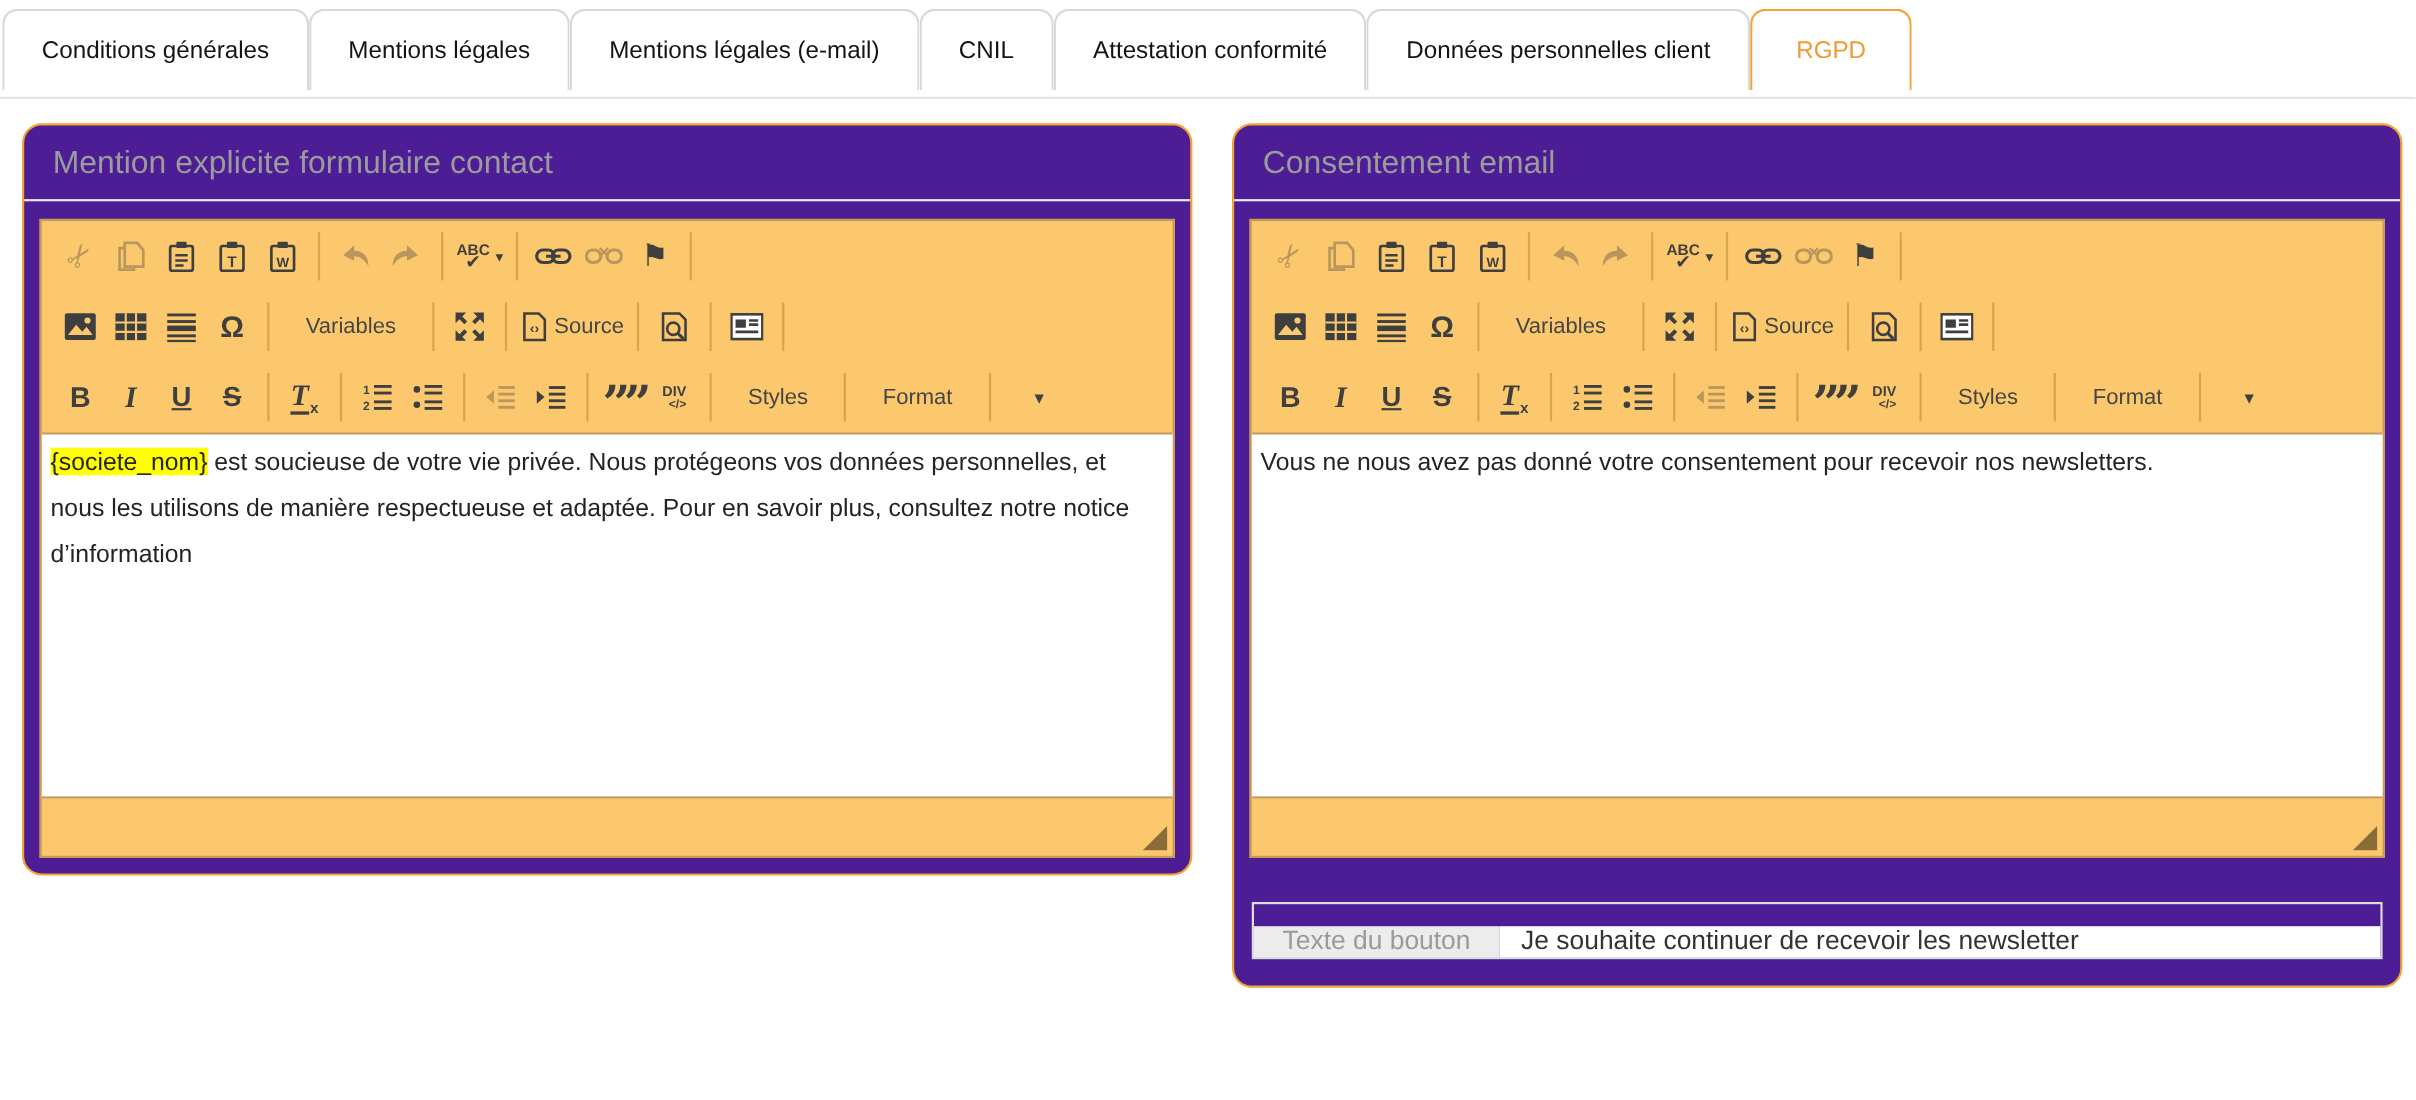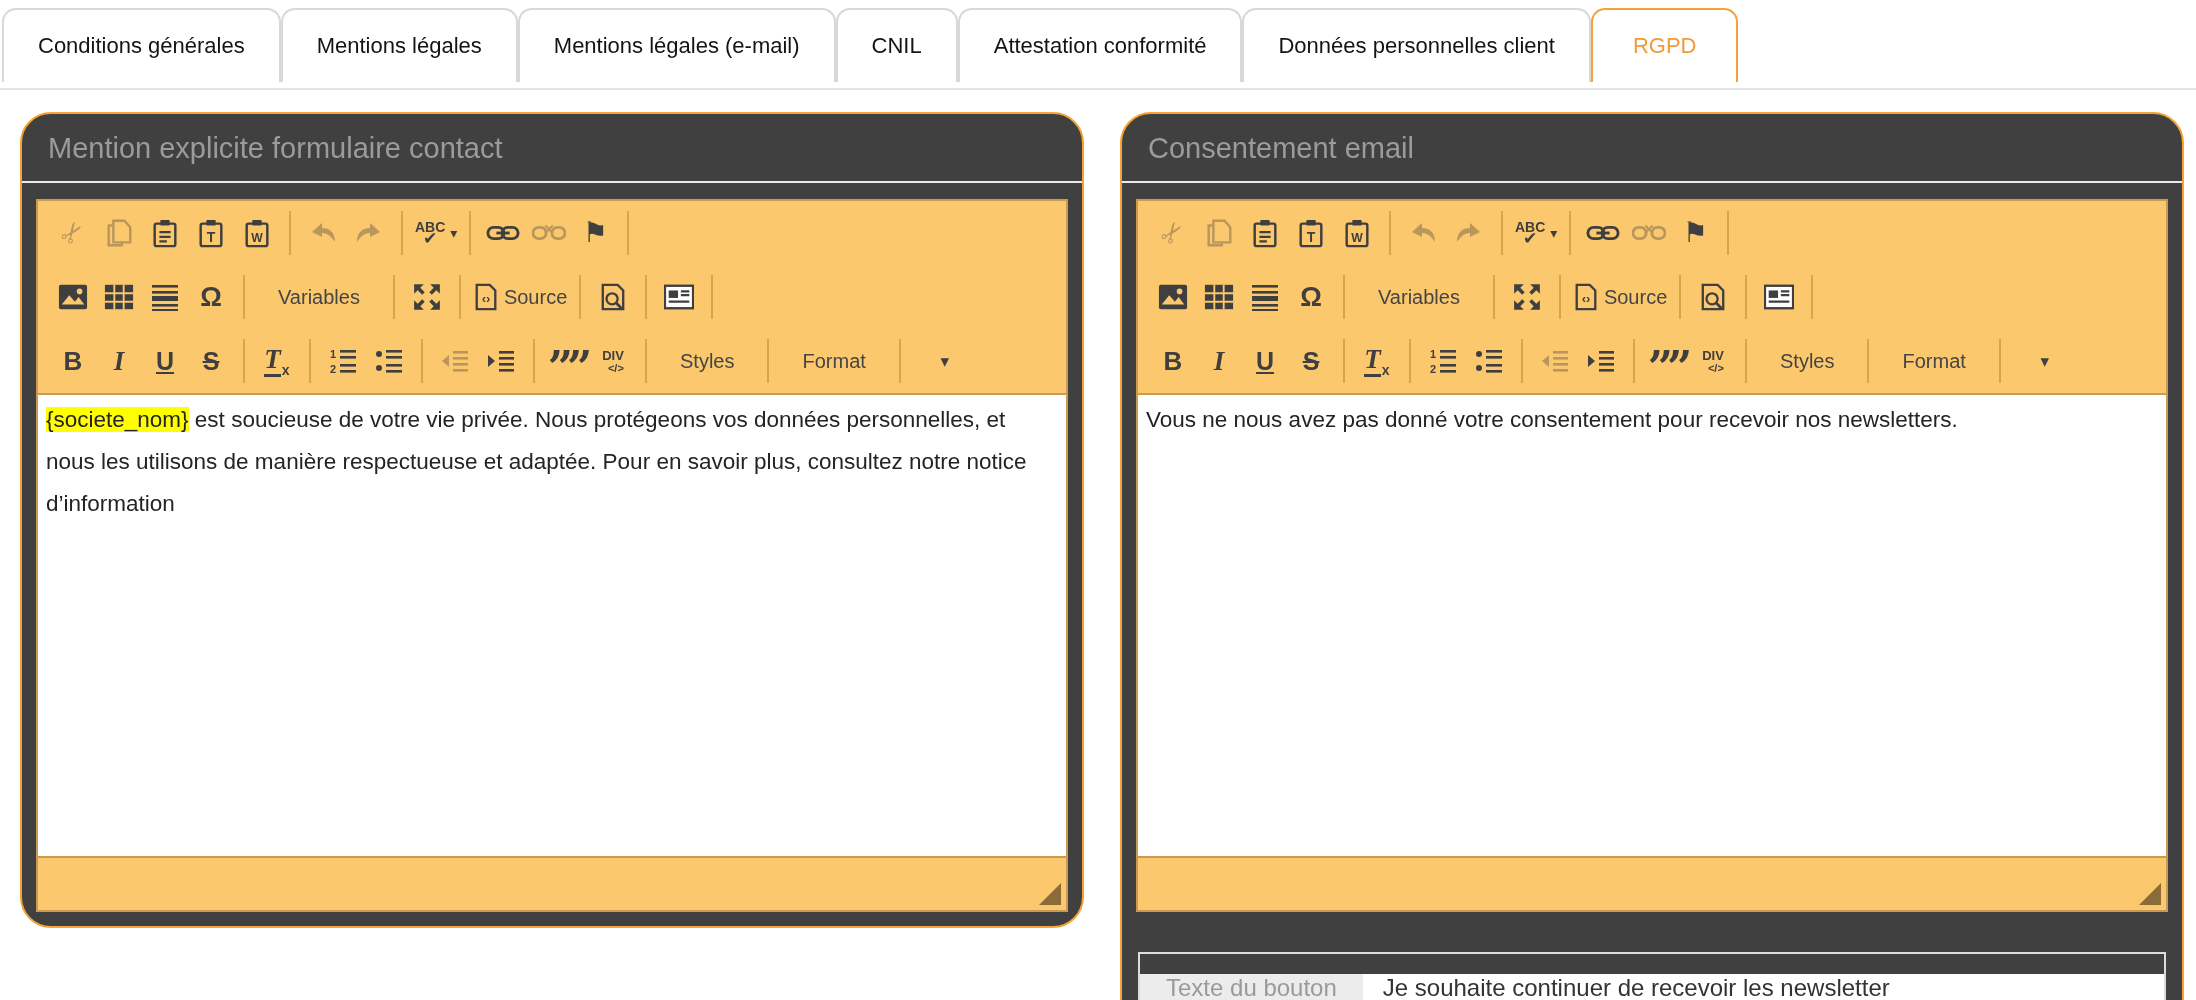--- a/index.html
+++ b/index.html
@@ -9,21 +9,21 @@
   
   .tabs { display:flex; padding:8px 0 0 2px; height:82px; align-items:stretch; }
   .tab { background:#fff; border:2px solid #d8d8d8; border-bottom:none;
     border-radius:14px 14px 0 0; padding:0 34px; display:flex; align-items:center;
     font-size:22px; color:#141414; white-space:nowrap; cursor:pointer; }
   .tab.active { border-color:#f5a23b; color:#f09a38; padding:0 40px; }
   .tabs-line { height:2px; background:#e4e4e4; margin-top:6px; }
 
   
   .panels { display:flex; gap:36px; padding:22px 12px 0 20px; align-items:flex-start; }
-  .panel { width:1064px; background:#404040; border:2px solid #f5a333; border-radius:31px; }
+  .panel { width:1064px; background:#4c1d95; border:2px solid #f5a333; border-radius:18px; }
   .panel-title { font-size:29px; color:#9b9b9b; padding:18px 26px 16px; }
   .panel-sep { border-top:2px solid #e9e9e9; }
 
   
   .editor { margin:16px 14px 14px; border:2px solid #c89a52; background:#fcc86d; }
   .tb-row { display:flex; align-items:center; padding:2px 12px; height:64px; }
   .btn { min-width:46px; height:52px; display:flex; align-items:center; justify-content:center;
     color:#3f3f3f; cursor:pointer; gap:5px; padding:0 3px; }
   .btn.disabled { opacity:.35; cursor:default; }
   .btn.combo { padding:0 24px; }
@@ -50,21 +50,21 @@
   .qq { font-family:"DejaVu Serif", serif; font-weight:bold; font-size:44px;
     letter-spacing:-6px; line-height:0.45; padding-top:14px; }
   .divc { display:flex; flex-direction:column; align-items:flex-end; line-height:1;
     font-weight:bold; }
   .divc span:first-child { font-size:13px; }
   .divc span:last-child { font-size:11px; margin-top:1px; }
   .btn[data-name="collapse-toolbar-button"] { margin-left:12px; }
 
   
   .content { background:#fff; border-top:2px solid #c89a52; border-bottom:2px solid #c89a52;
-    height:465px; padding:4px 8px; font-size:22.5px; line-height:42px; color:#242424;
+    height:333px; padding:4px 8px; font-size:22.5px; line-height:42px; color:#242424;
     overflow:hidden; cursor:text; }
   .hl { background:#ffff00; }
   .hl:empty { display:none; }
   .bottom-bar { height:52px; position:relative; }
   .resize-handle { position:absolute; right:5px; bottom:5px; width:0; height:0;
     border-left:22px solid transparent; border-bottom:22px solid #8a6c38; cursor:nwse-resize; }
 
   
   .input-group { margin:40px 16px 24px; display:flex; border:2px solid #ddd;
     height:52px; align-items:flex-end; }

